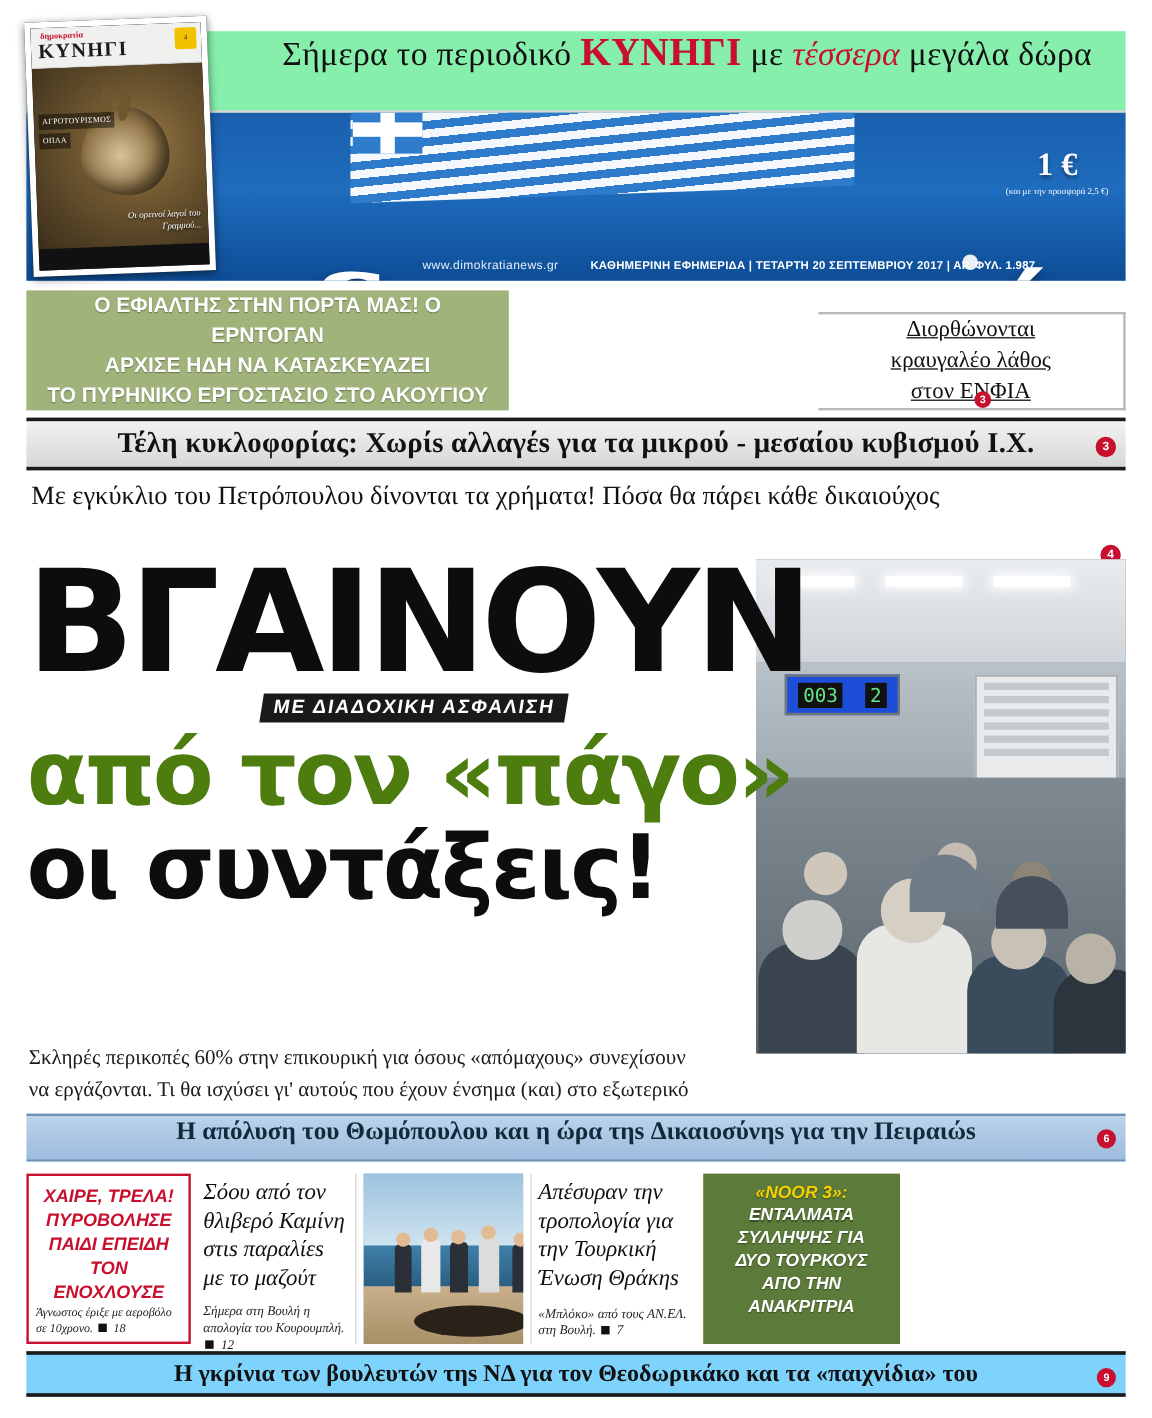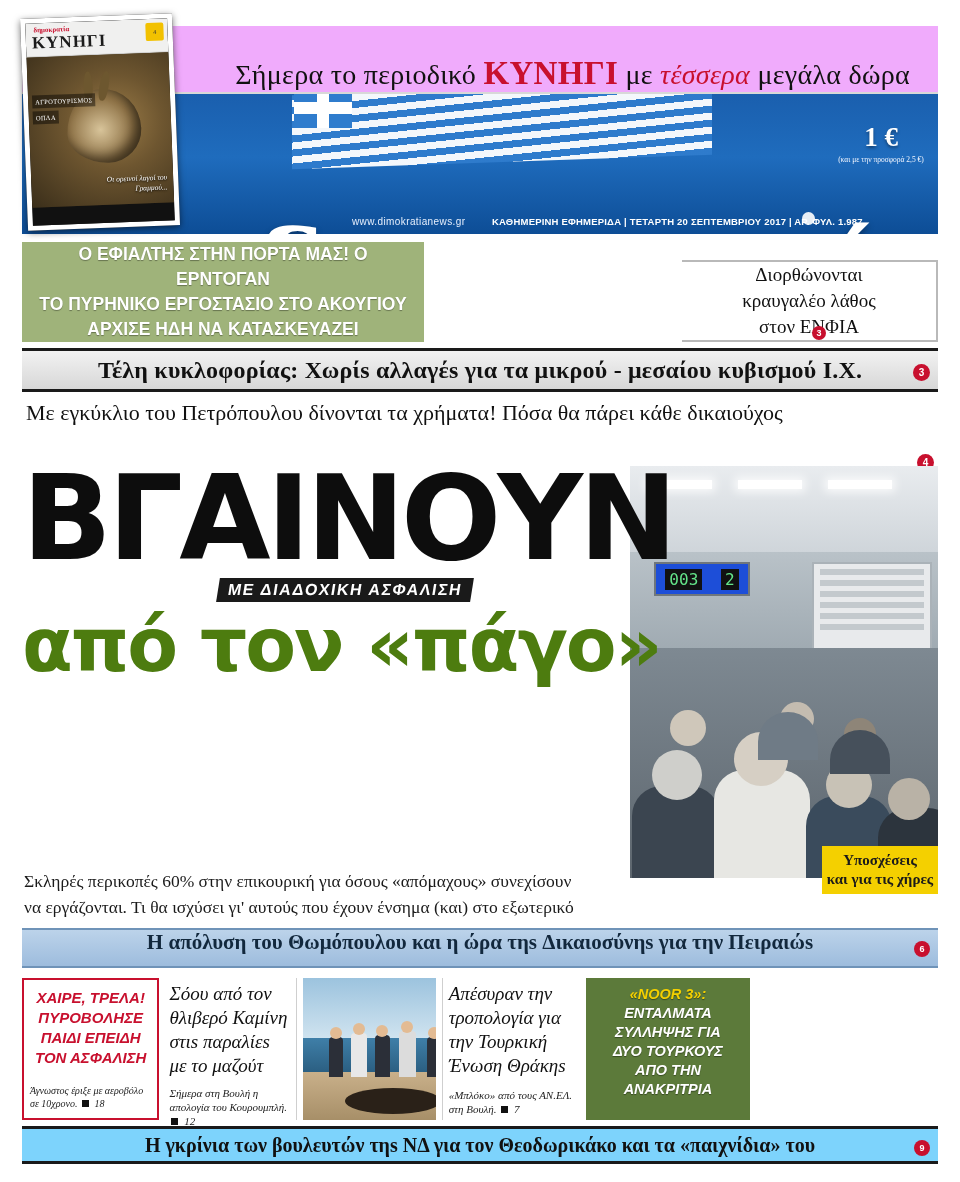--- a/index.html
+++ b/index.html
@@ -7,22 +7,22 @@
     width: 960px; height: 1182px;
     background: #ffffff;
     font-family: "Liberation Serif", serif;
     overflow: hidden;
   }
   .page { position: relative; width: 960px; height: 1182px; background:#fff; }
 
   
   .promo-strip {
     position: absolute; left: 22px; top: 26px; width: 916px; height: 68px;
-    background: #f0abfc; border-bottom: 2px solid #d8d8d8;
-    display: flex; align-items: flex-end; justify-content: flex-end;
+    background: #86efac; border-bottom: 2px solid #d8d8d8;
+    display: flex; align-items: flex-start; justify-content: flex-end;
   }
   .promo-text {
     font-family: "Liberation Serif", serif;
     font-size: 28px; letter-spacing: .3px; white-space: nowrap;
     padding-right: 28px; color: #111;
   }
   .promo-text .kynigi {
     color:#c8102e; font-weight:bold; font-size:33px;
     font-family:"Liberation Serif", serif;
   }
@@ -190,21 +190,21 @@
     border-radius:50%; background:#e0b48d;
   }
   .pagebadge {
     position:absolute; width:19px; height:19px; border-radius:50%;
     background:#c8102e; color:#fff; font-size:11px; font-weight:bold;
     text-align:center; line-height:19px; font-family:"Liberation Sans", sans-serif;
   }
   .erd-badge { right:6px; bottom:6px; }
   .erd-right {
     flex:1; border:2px solid #b9b9b9; border-left:none;
-    display:flex; align-items:center; justify-content:center;
+    display:flex; align-items:center; justify-content:center;text-decoration:underline;
   }
   .erd-right-inner {
     text-align:center; font-family:"Liberation Serif", serif; font-size:19px;
     line-height:26px; color:#111;
   }
   .erd-right-badge {
     position:absolute; right:112px; bottom:2px;
     width:14px;height:14px;line-height:14px;font-size:9px;
   }
 
@@ -442,22 +442,22 @@
     <div class="price-box">
       <div class="price-main">1 €</div>
       <div class="price-sub">(και με την προσφορά 2,5 €)</div>
     </div>
   </div>
 
   <div class="band-erdogan">
     <div class="erd-left">
       <div class="erd-left-inner">
         <div>Ο ΕΦΙΑΛΤΗΣ ΣΤΗΝ ΠΟΡΤΑ ΜΑΣ! Ο ΕΡΝΤΟΓΑΝ</div>
+        <div>ΑΡΧΙΣΕ ΗΔΗ ΝΑ ΚΑΤΑΣΚΕΥΑΖΕΙ</div>
         <div>ΤΟ ΠΥΡΗΝΙΚΟ ΕΡΓΟΣΤΑΣΙΟ ΣΤΟ ΑΚΟΥΓΙΟΥ</div>
-        <div>ΑΡΧΙΣΕ ΗΔΗ ΝΑ ΚΑΤΑΣΚΕΥΑΖΕΙ</div>
       </div>
     </div>
     <div class="erd-photo">
       <div class="erd-sea"></div>
       <div class="erd-plant"></div>
       <div class="erd-dome"></div>
       <div class="erd-dome2"></div>
       <div class="erd-man-hair"></div>
       <div class="erd-man-head"></div>
       <div class="erd-man-arm"></div>
@@ -515,48 +515,42 @@
       <div class="head" style="left:214px;bottom:128px;width:32px;height:32px; background:#8e8578;"></div>
       <div class="torso" style="left:128px;bottom:118px;width:60px;height:48px;  background:#6f7b86;"></div>
       <div class="torso" style="left:200px;bottom:104px;width:60px;height:44px;  background:#46505b;"></div>
     </div>
   </div>
 
   <div class="headline-wrap">
     <div class="hl1">ΒΓΑΙΝΟΥΝ</div>
     <div class="hl-sub-strip">ΜΕ ΔΙΑΔΟΧΙΚΗ ΑΣΦΑΛΙΣΗ</div>
     <div class="hl2">από τον «πάγο»</div>
+    <div class="hl3">οι συντάξεις!</div>
   </div>
 
   <div class="standfirst">
     <div>Σκληρές περικοπές 60% στην επικουρική για όσους «απόμαχους» συνεχίσουν</div>
     <div>να εργάζονται. Τι θα ισχύσει γι' αυτούς που έχουν ένσημα (και) στο εξωτερικό</div>
   </div>
 
-  <div class="yellow-box">
-    <span>
-      <span>Υποσχέσεις</span><br>
-      <span>και για</span>
-      <span>τις χήρες</span>
-    </span>
-  </div>
 
   <div class="band-thom">
     <span>Η απόλυση του Θωμόπουλου και η ώρα τηs Δικαιοσύνηs για την Πειραιώs</span>
     <div class="pagebadge thom-badge" style="position:absolute;">6</div>
   </div>
 
   <div class="bottom-row">
 
     <div class="col c1">
       <div class="c1-title">
         <div>ΧΑΙΡΕ, ΤΡΕΛΑ!</div>
         <div>ΠΥΡΟΒΟΛΗΣΕ</div>
         <div>ΠΑΙΔΙ ΕΠΕΙΔΗ</div>
-        <div>ΤΟΝ ΑΣΦΑΛΙΣΗ</div>
+        <div>ΤΟΝ ΕΝΟΧΛΟΥΣΕ</div>
       </div>
       <div class="c1-foot">
         <span>Άγνωστος έριξε με αεροβόλο σε 10χρονο.</span>
         <span class="sq"></span>
         <span>18</span>
       </div>
     </div>
 
     <div class="col c2">
       <div class="c2-title">

